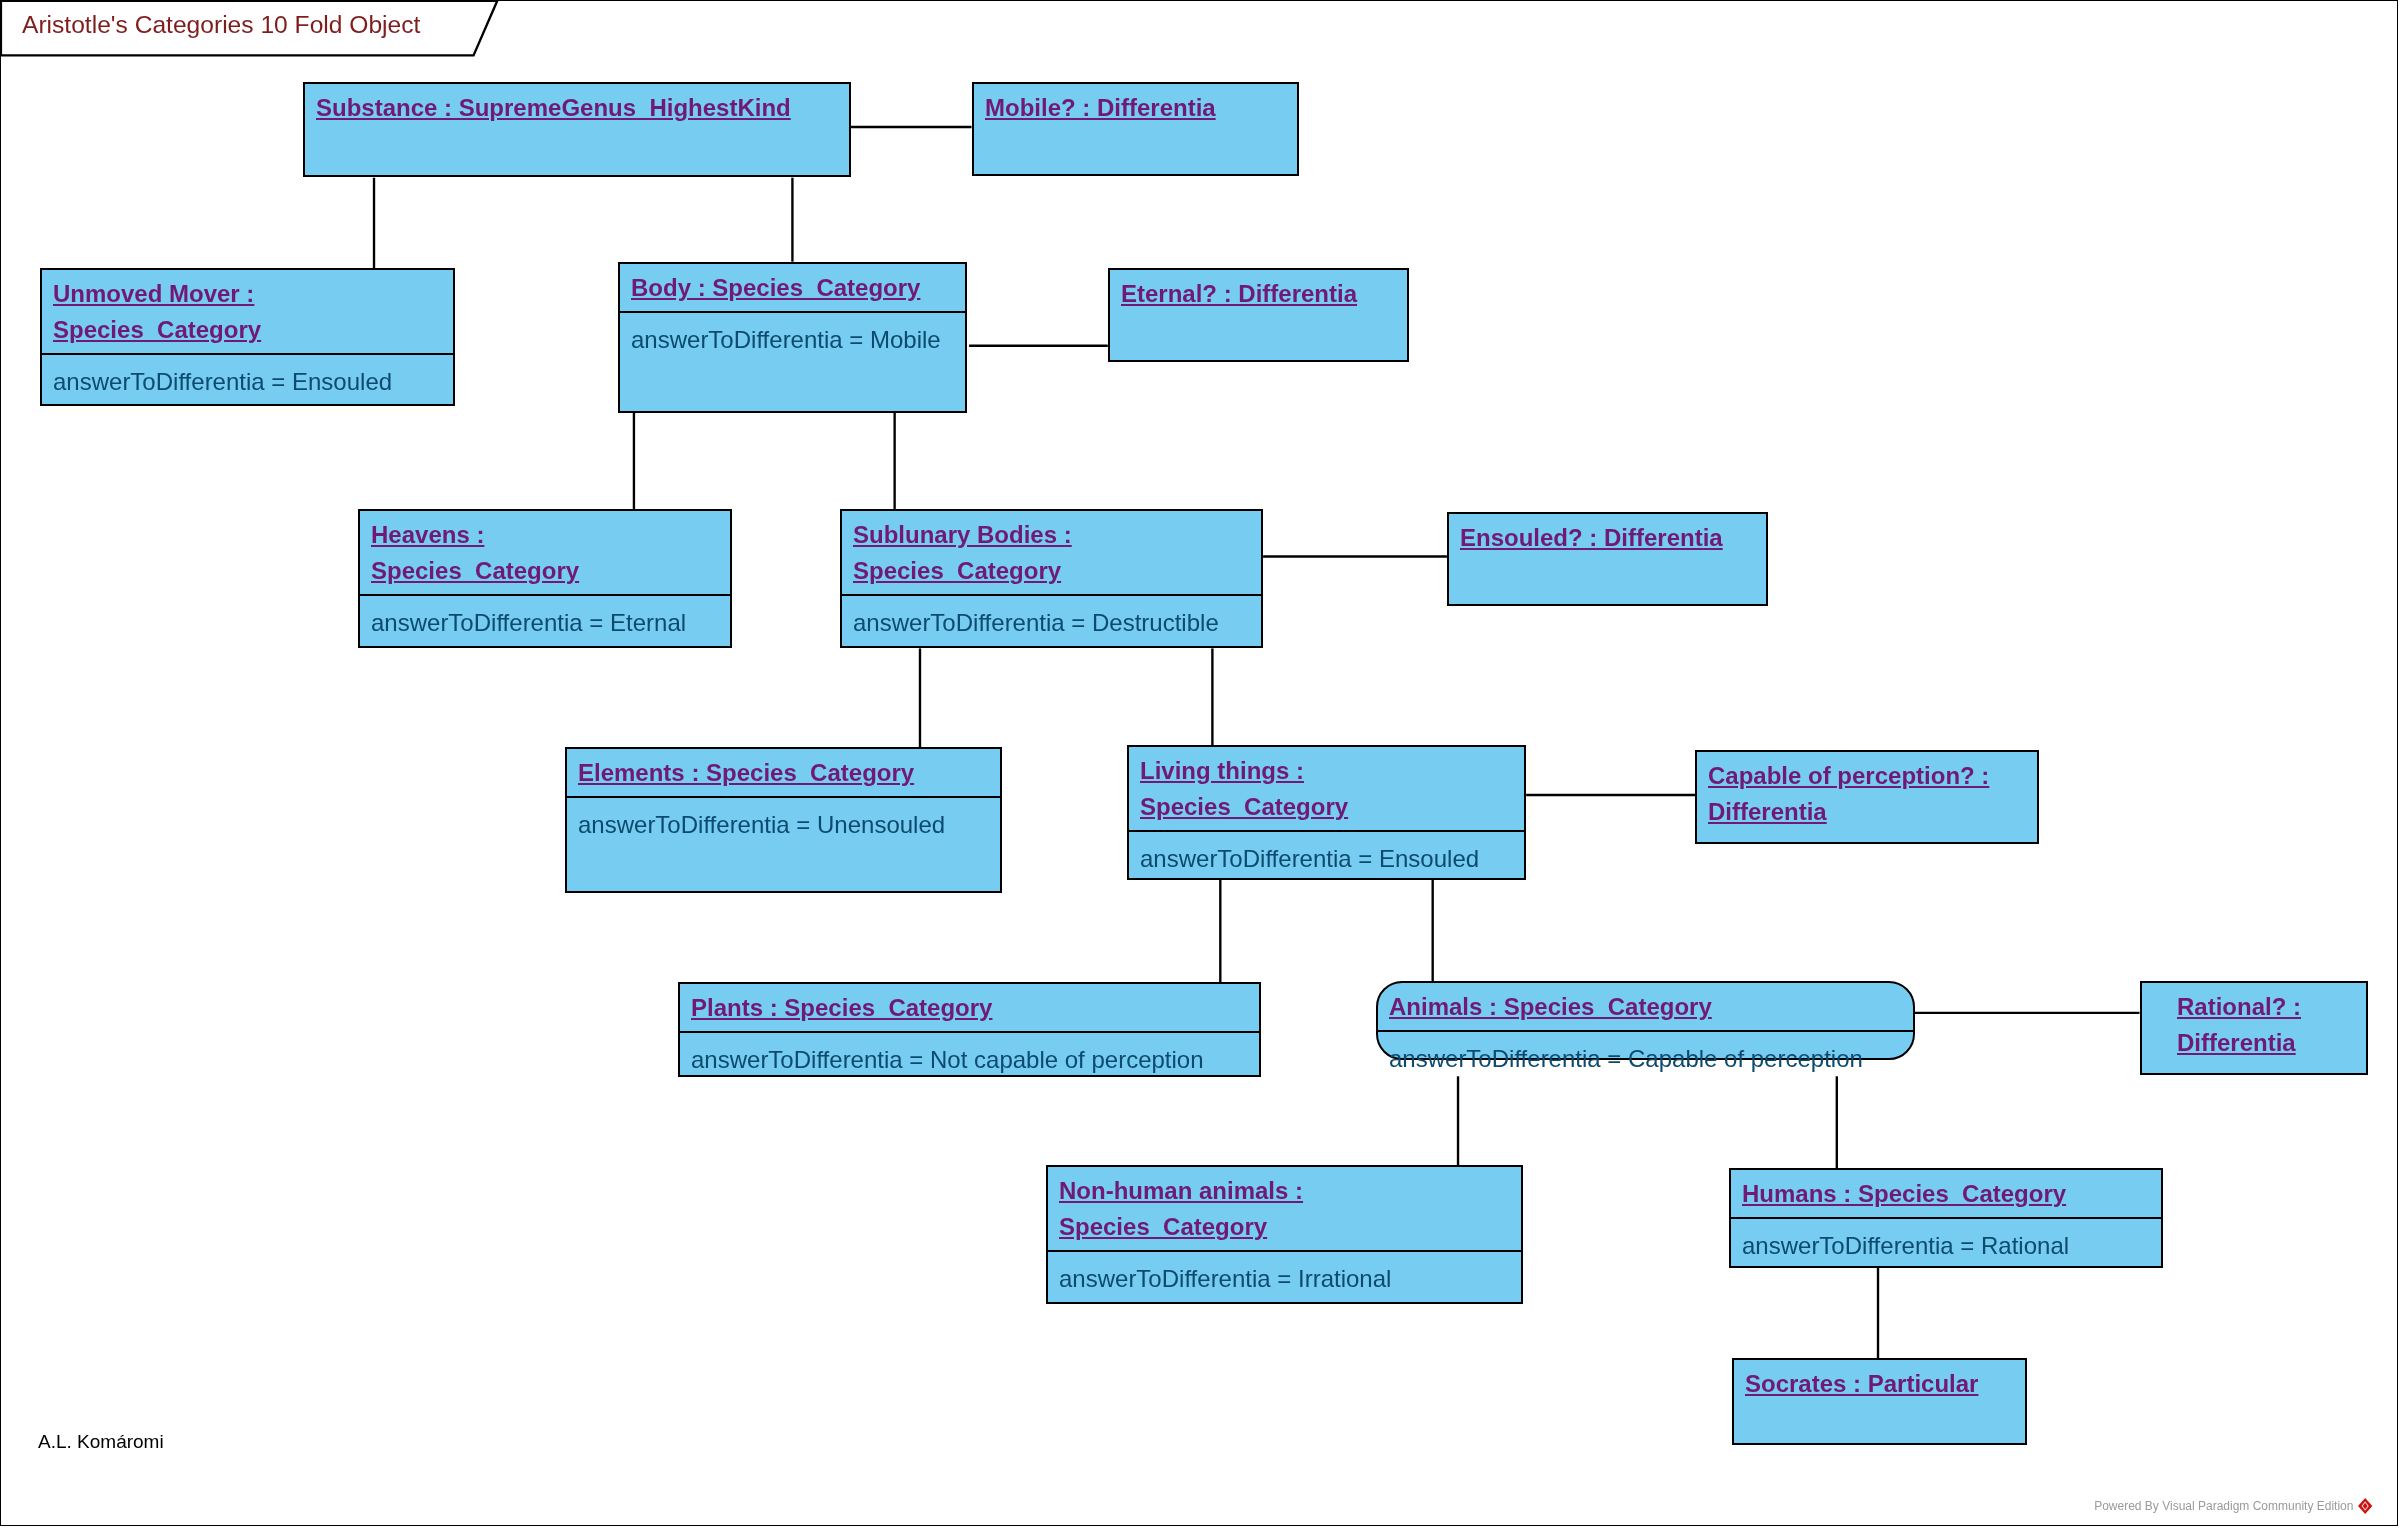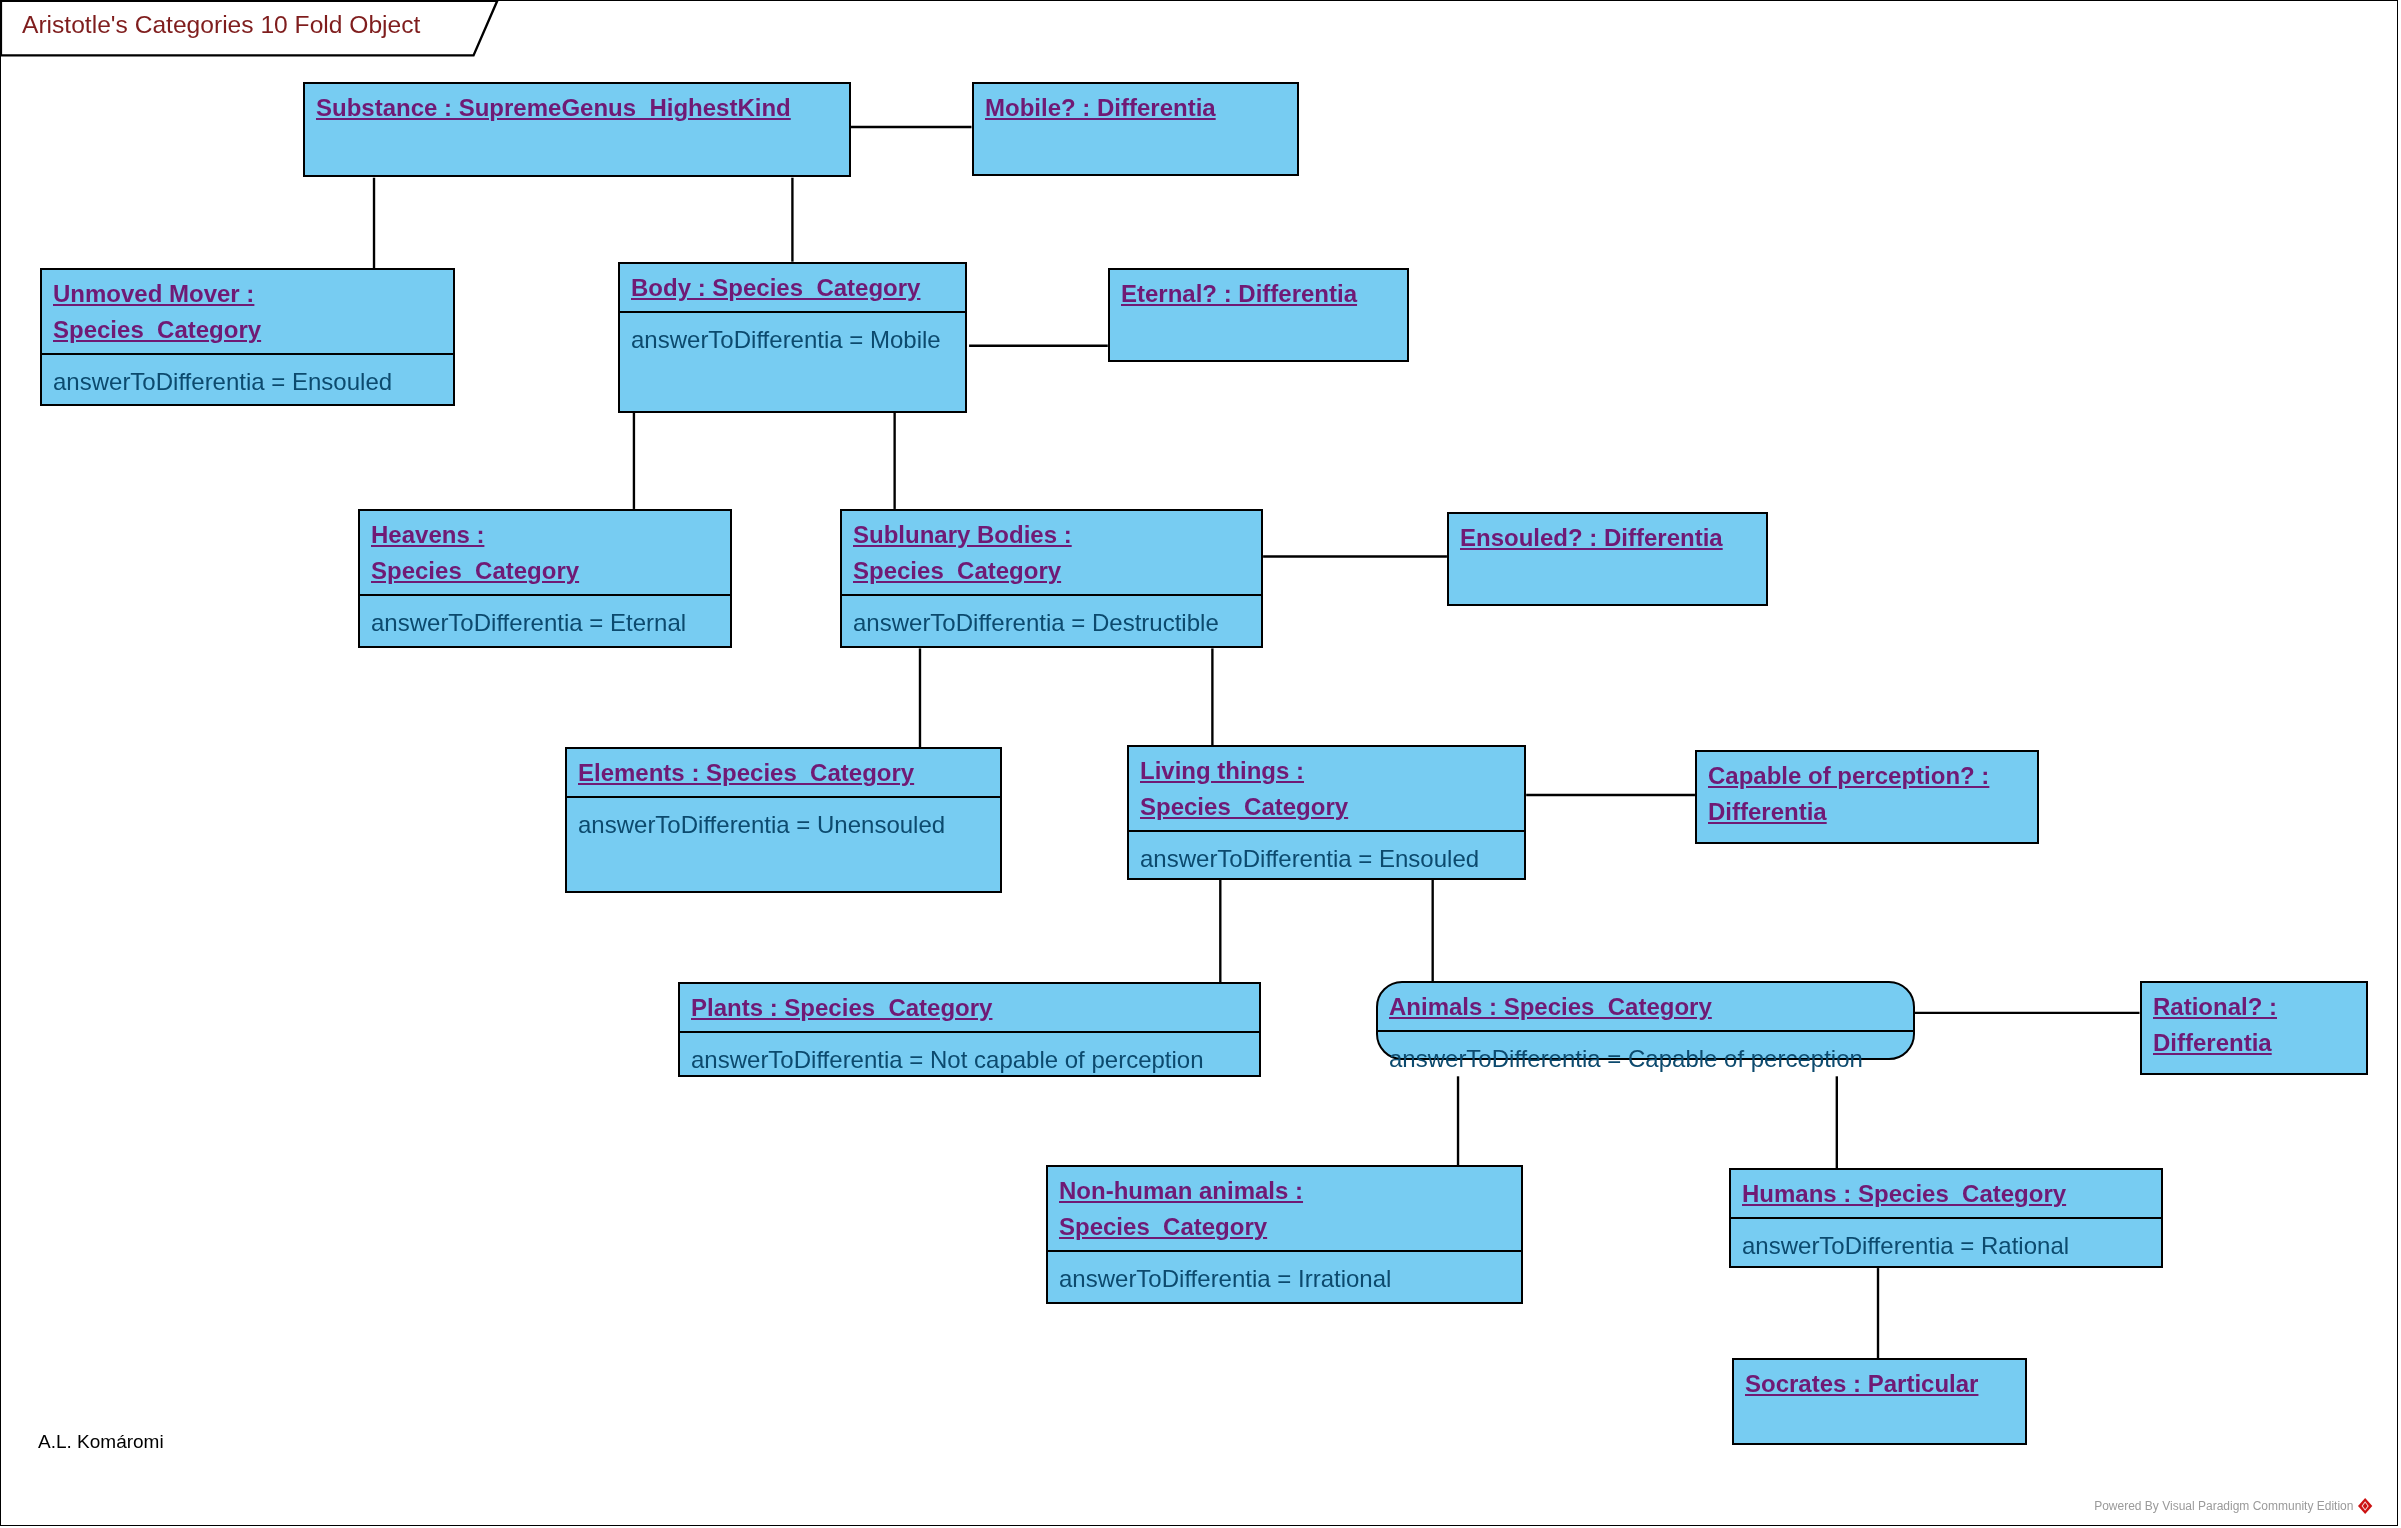--- a/index.html
+++ b/index.html
@@ -276,21 +276,21 @@
   <div class="obj" style="left:1376px; top:981px; width:539px; height:79px;border-radius:26px;">
     <div class="obj-name">
       <span>Animals : Species_Category</span>
     </div>
     <div class="obj-sep"></div>
     <div class="obj-attrs">
       <div class="obj-attr">answerToDifferentia = Capable of perception</div>
     </div>
   </div>
 
-  <div class="obj" style="left:2140px; top:981px; width:228px; height:94px;">
+  <div class="obj" style="left:2140px; top:981px; width:228px; height:94px;padding-left:24px;">
     <div class="obj-name">
       <span>Rational? :</span><br>
       <span>Differentia</span>
     </div>
   </div>
 
   <div class="obj" style="left:1046px; top:1165px; width:477px; height:139px;">
     <div class="obj-name">
       <span>Non-human animals :</span><br>
       <span>Species_Category</span>

